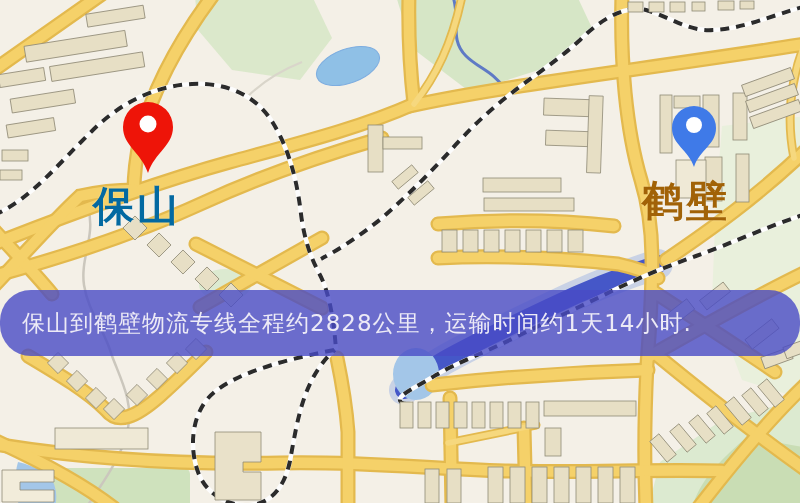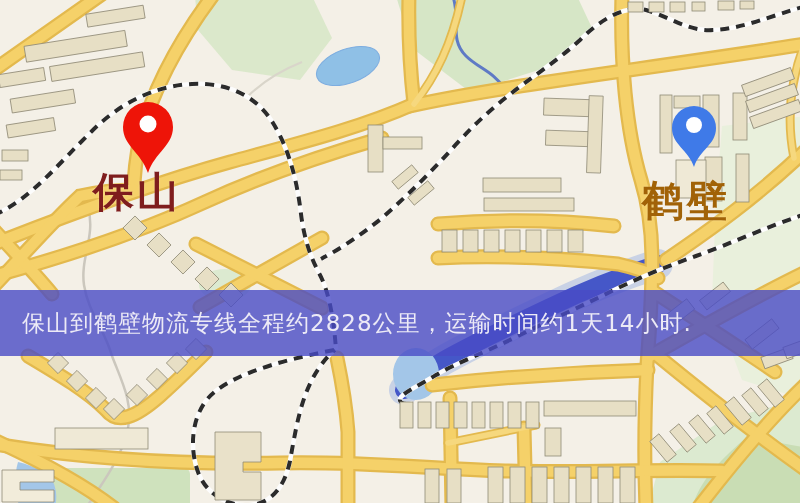--- a/index.html
+++ b/index.html
@@ -10,28 +10,29 @@
   }
   .map-bg{position:absolute;left:0;top:0;}
   .pin{position:absolute;pointer-events:auto;}
   .pin-origin{left:118px;top:99px;}
   .pin-dest{left:668px;top:103px;}
   .city-label{
     position:absolute;font-weight:bold;font-size:41px;line-height:1;
     letter-spacing:3px;font-family:"DejaVu Sans","Liberation Sans",sans-serif;
     text-shadow:0 0 2px rgba(255,255,255,.35);white-space:nowrap;
   }
-  .label-origin{left:93px;top:172px;color:#7f1d1d;}
+  .label-origin{left:93px;top:186px;color:#0369a1;}
   .label-dest{left:642px;top:181px;color:#a16207;}
   .banner{
     position:absolute;left:0;top:290px;width:800px;height:66px;
     background:rgba(73,75,198,0.80);
     color:#eceaf6;font-size:23px;line-height:66px;
     padding-left:22px;box-sizing:border-box;white-space:nowrap;
     letter-spacing:1px;
+    border-radius:31px;
   }
   svg{display:block;}
 </style>
 </head>
 <body>
 
 <div class="stage">
 
   <svg class="map-bg" width="800" height="503" viewBox="0 0 800 503">
     <defs>

